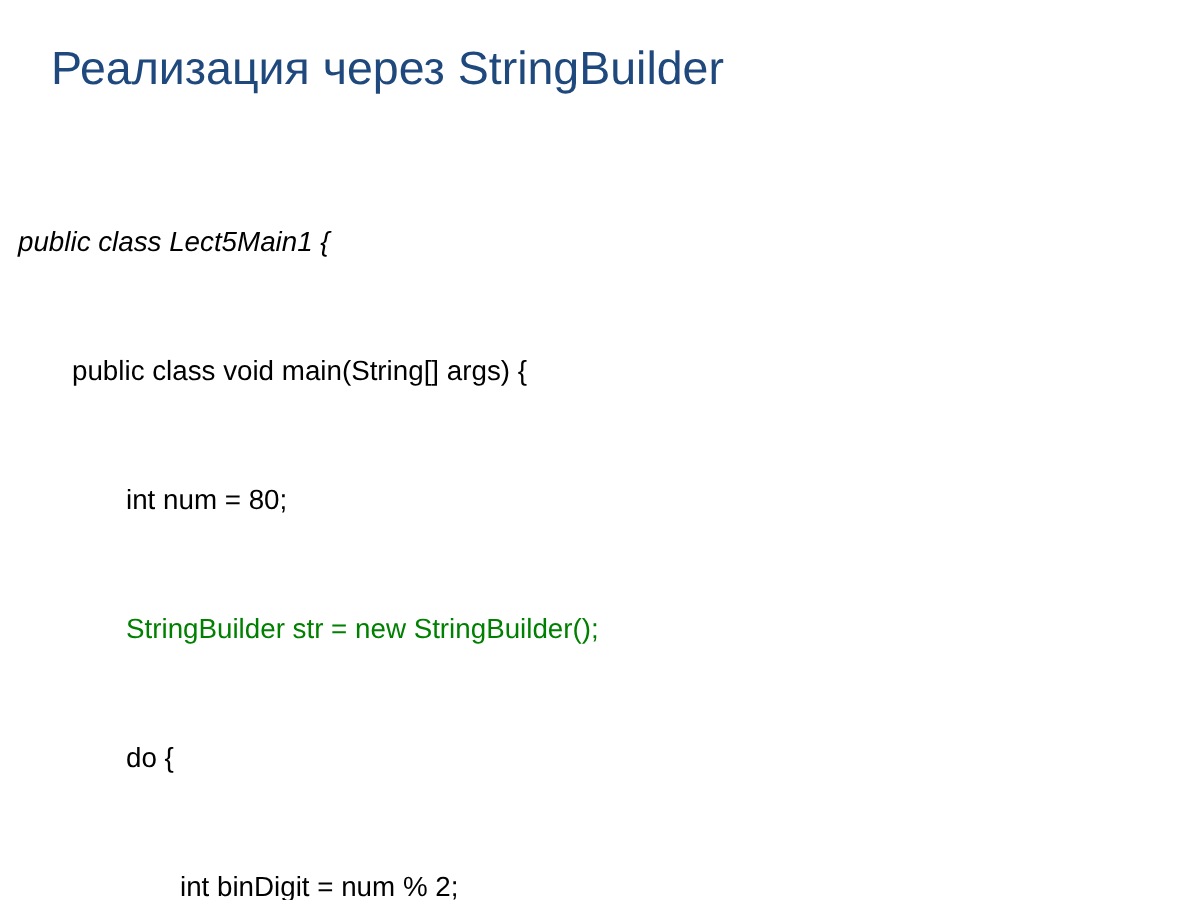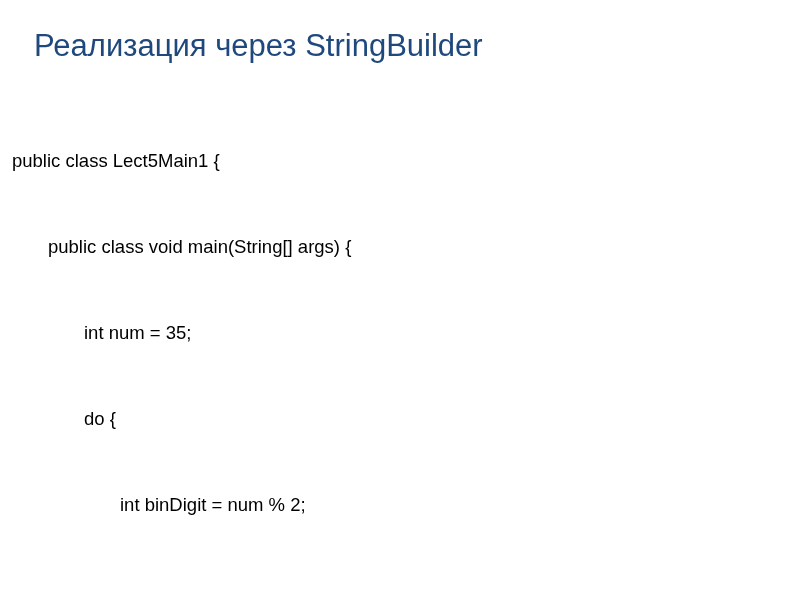--- a/index.html
+++ b/index.html
@@ -24,37 +24,38 @@
     margin: 0 0 26px 34px;
     font-weight: 400;
   }
   .code {
     font-size: 18.5px;
     line-height: 1.55;
     margin-left: 12px;
     white-space: pre;
   }
   .code .line { display: block; }
-  .i0 { padding-left: 0; }
+  .i0 { padding-left: 0; font-style: italic; }
   .i1 { padding-left: 36px; }
   .i2 { padding-left: 72px; }
   .i3 { padding-left: 108px; }
   .green { color: #008000; }
   .black { color: #000; }
 </style>
 </head>
 <body>
 
 <div class="slide">
   <h1 class="title">Реализация через StringBuilder</h1>
 
   <div class="code">
     <span class="line i0 black">public class Lect5Main1 {</span>
     <span class="line i1 black">public class void main(String[] args) {</span>
-    <span class="line i2 black">int num = 35;</span>
+    <span class="line i2 black">int num = 80;</span>
+    <span class="line i2 green">StringBuilder str = new StringBuilder();</span>
     <span class="line i2 black">do {</span>
     <span class="line i3 black">int binDigit = num % 2;</span>
     
     
     
     
     
     
     
     

